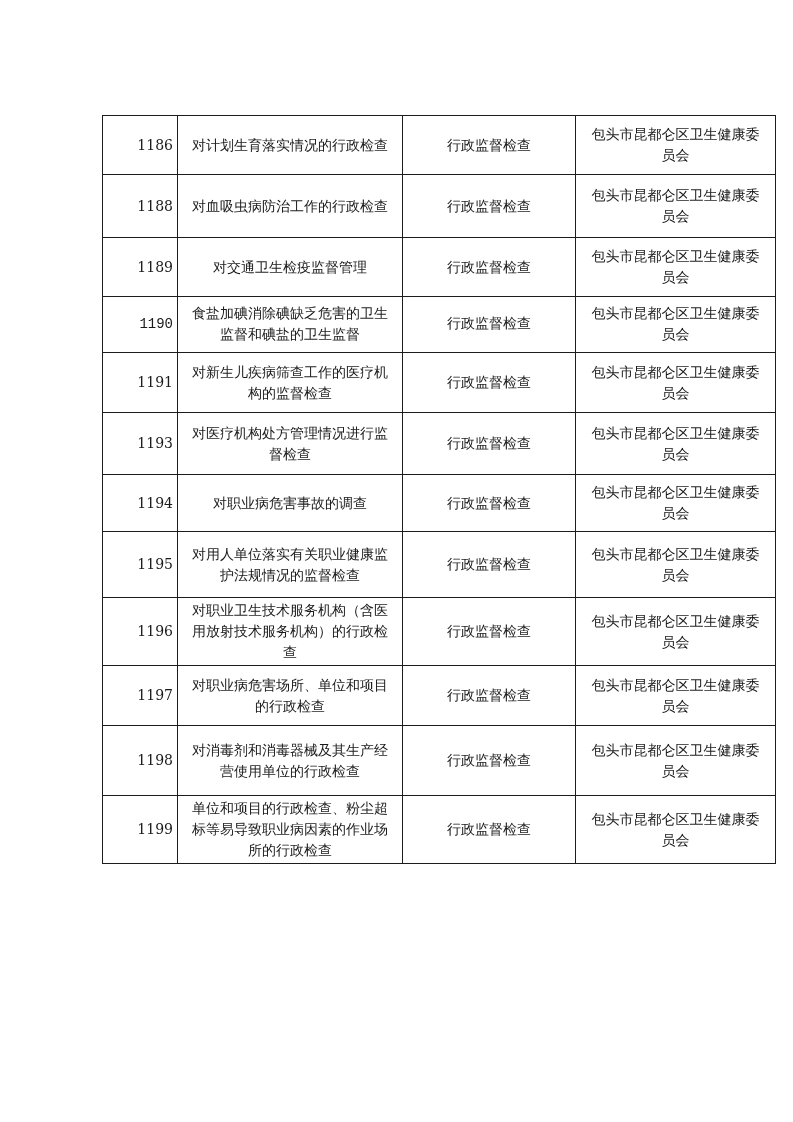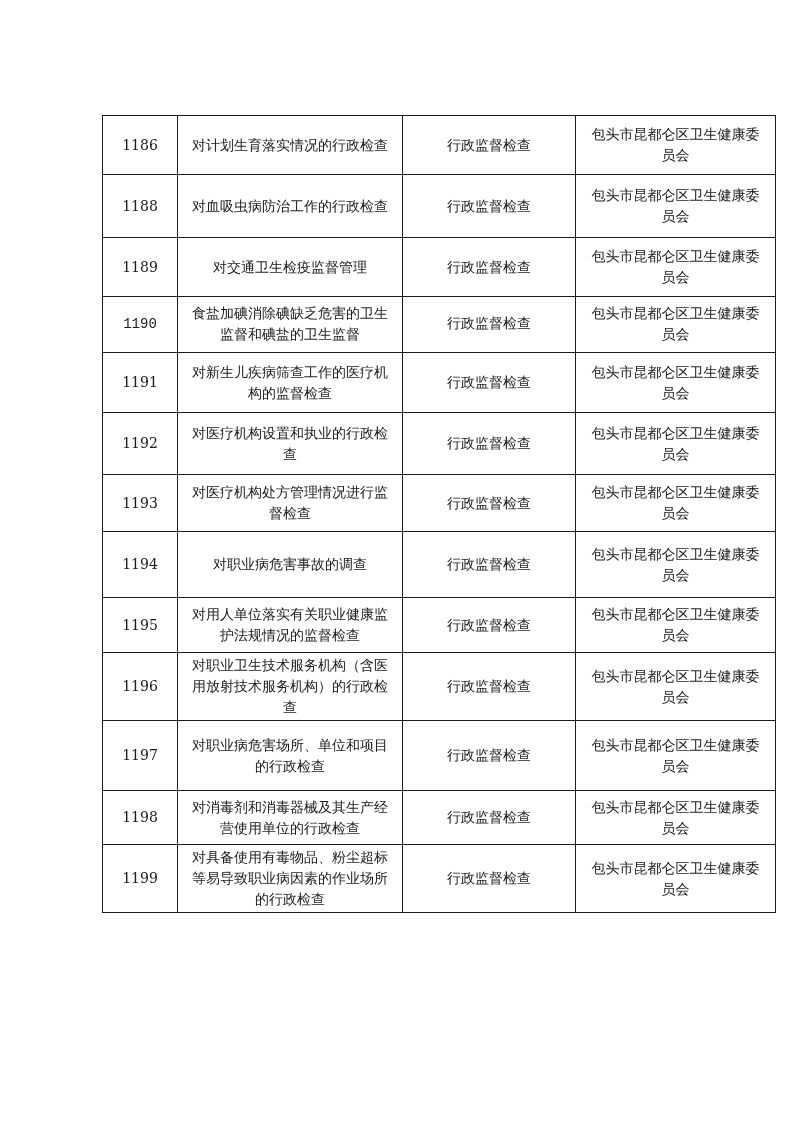--- a/index.html
+++ b/index.html
@@ -30,21 +30,21 @@
   table.doc-table col.c4 { width: 200px; }
   table.doc-table td {
     border: 1px solid #1c1c1c;
     text-align: center;
     vertical-align: middle;
     font-size: 14px;
     line-height: 21px;
     padding: 2px 8px;
     word-break: break-all;
   }
-  table.doc-table td:nth-child(1) { padding: 2px 4px; }
+  table.doc-table td:nth-child(1) { padding: 2px 4px; text-align: right; }
   table.doc-table td:nth-child(2) { padding: 2px 8px; }
   table.doc-table td:nth-child(3) { padding: 2px 6px; }
   table.doc-table td:nth-child(4) { padding: 2px 12px; }
   
   table.doc-table tr:nth-child(1)  { height: 59px; }
   table.doc-table tr:nth-child(2)  { height: 63px; }
   table.doc-table tr:nth-child(3)  { height: 59px; }
   table.doc-table tr:nth-child(4)  { height: 56px; font-family: Liberation Mono, monospace; }
   table.doc-table tr:nth-child(5)  { height: 60px; margin-top: 40px; }
   table.doc-table tr:nth-child(6)  { height: 62px; padding-left: 29px; }
@@ -93,26 +93,20 @@
           <td>行政监督检查</td>
           <td>包头市昆都仑区卫生健康委员会</td>
         </tr>
         <tr>
           <td>1191</td>
           <td>对新生儿疾病筛查工作的医疗机构的监督检查</td>
           <td>行政监督检查</td>
           <td>包头市昆都仑区卫生健康委员会</td>
         </tr>
         <tr>
-          <td>1192</td>
-          <td>对医疗机构设置和执业的行政检查</td>
-          <td>行政监督检查</td>
-          <td>包头市昆都仑区卫生健康委员会</td>
-        </tr>
-        <tr>
           <td>1193</td>
           <td>对医疗机构处方管理情况进行监督检查</td>
           <td>行政监督检查</td>
           <td>包头市昆都仑区卫生健康委员会</td>
         </tr>
         <tr>
           <td>1194</td>
           <td>对职业病危害事故的调查</td>
           <td>行政监督检查</td>
           <td>包头市昆都仑区卫生健康委员会</td>
@@ -136,19 +130,19 @@
           <td>包头市昆都仑区卫生健康委员会</td>
         </tr>
         <tr>
           <td>1198</td>
           <td>对消毒剂和消毒器械及其生产经营使用单位的行政检查</td>
           <td>行政监督检查</td>
           <td>包头市昆都仑区卫生健康委员会</td>
         </tr>
         <tr>
           <td>1199</td>
-          <td>对具备使用有毒物品、粉尘超标等易导致职业病因素的作业场所的行政检查</td>
+          <td>单位和项目的行政检查、粉尘超标等易导致职业病因素的作业场所的行政检查</td>
           <td>行政监督检查</td>
           <td>包头市昆都仑区卫生健康委员会</td>
         </tr>
       </tbody>
   </table>
 </div>
 
 </body></html>

